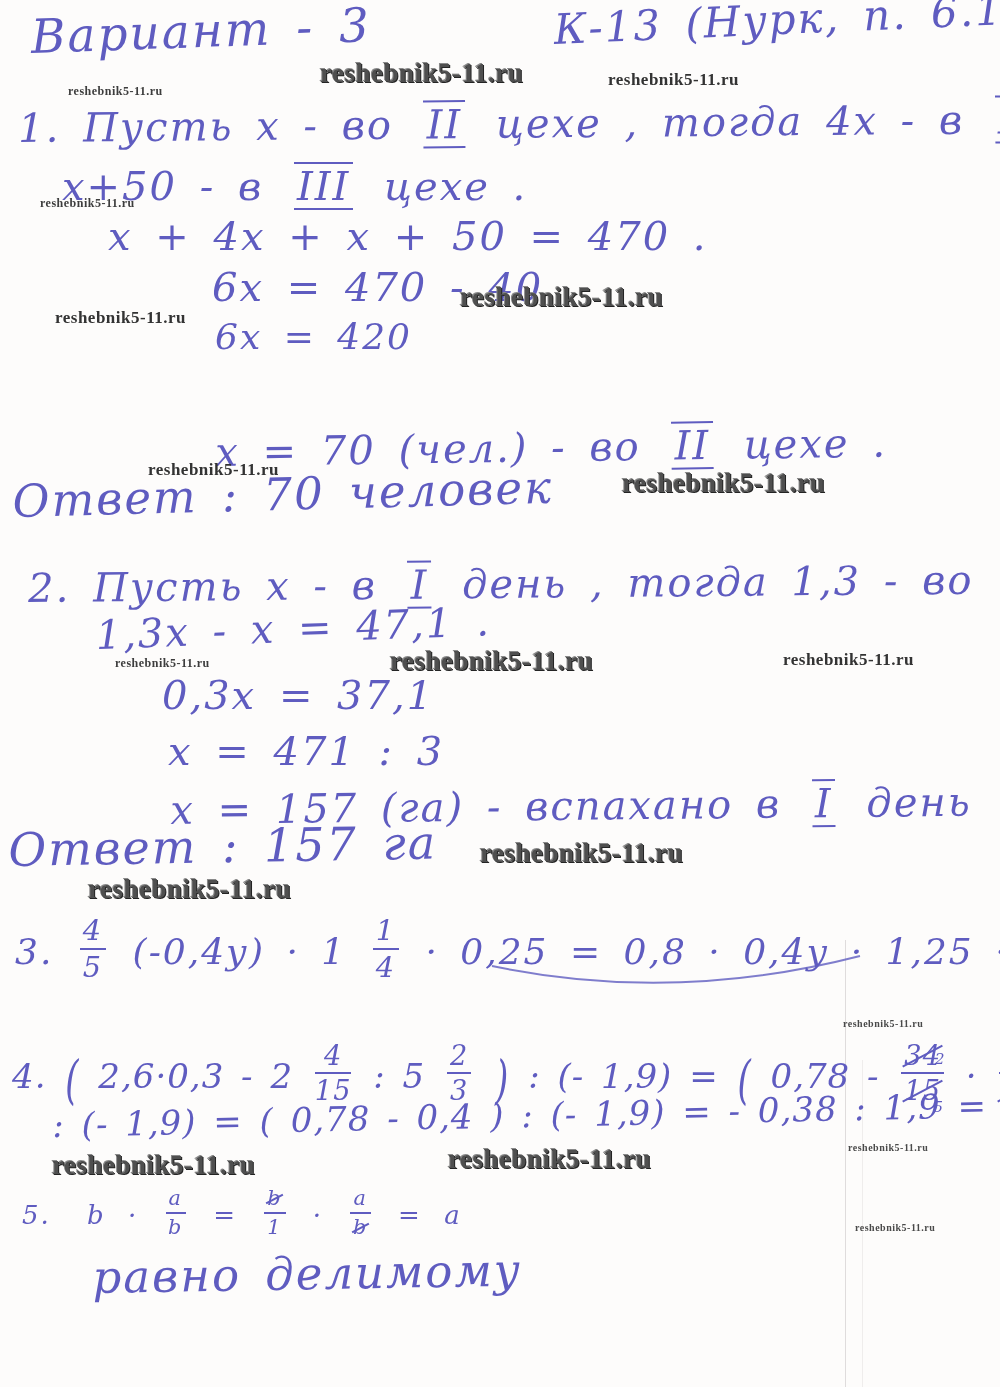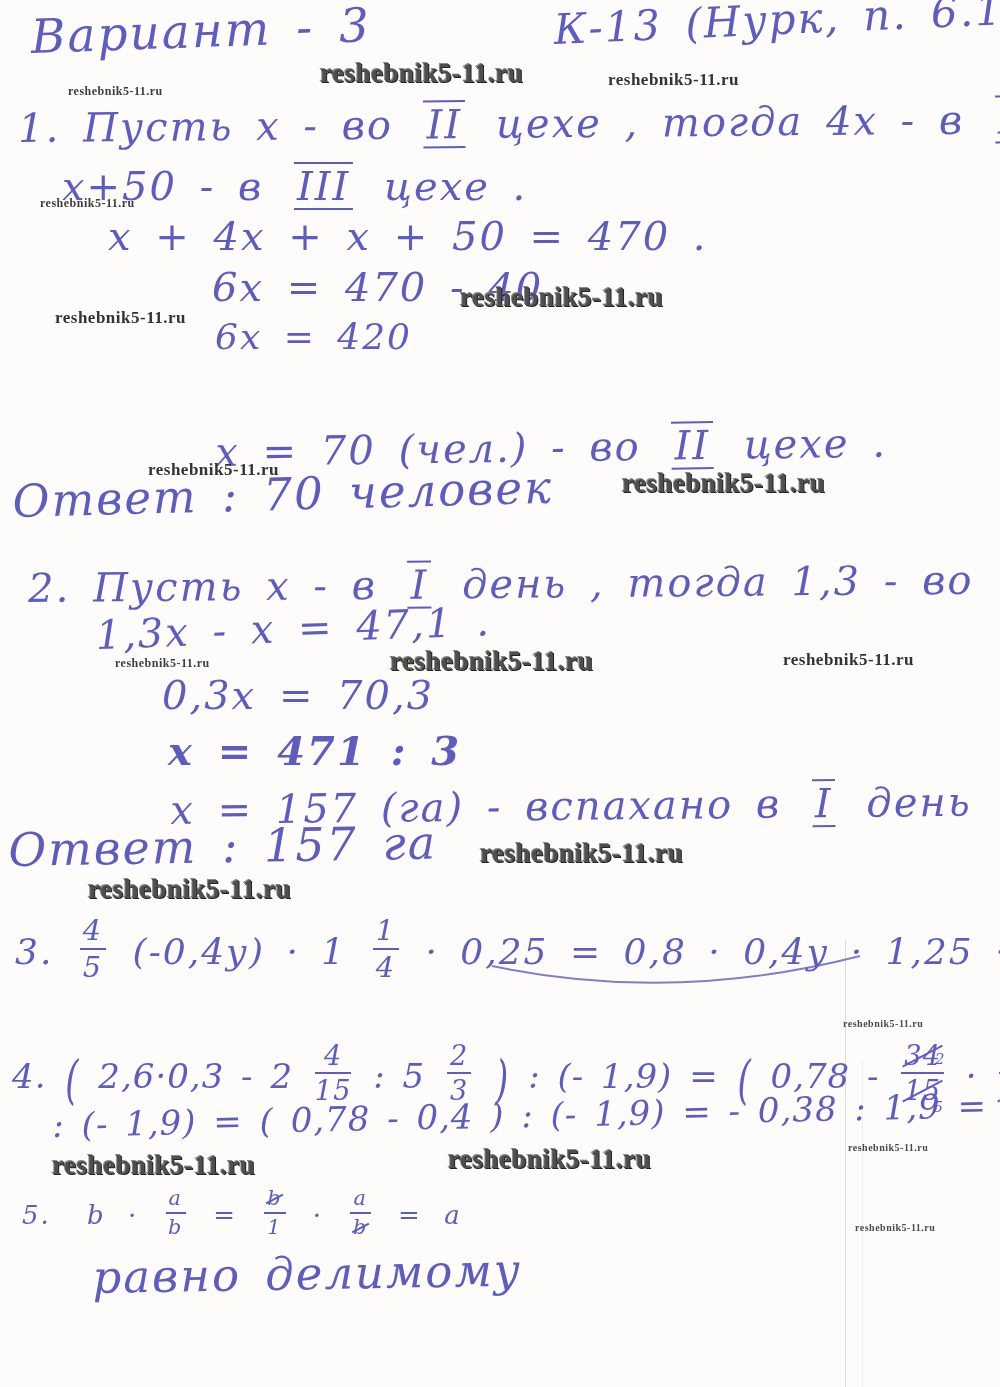--- a/index.html
+++ b/index.html
@@ -111,22 +111,22 @@
     <span>2.  Пусть   х - в</span>
     <span class="rn">I</span>
     <span>день , тогда  1,3 - во</span>
     
     
   </div>
   <div class="hw" style="left:95px;top:614px;font-size:40px;transform:rotate(-2deg);">1,3х - х = 47,1 .</div>
   <div class="wm wm-sm" style="left:115px;top:656px;">reshebnik5-11.ru</div>
   <div class="wm wm-lg" style="left:390px;top:646px;">reshebnik5-11.ru</div>
   <div class="wm wm-md" style="left:783px;top:650px;">reshebnik5-11.ru</div>
-  <div class="hw" style="left:162px;top:674px;font-size:40px;">0,3х = 70,3</div>
-  <div class="hw" style="left:168px;top:730px;font-size:40px;font-weight:bold;">х = 471 : 3</div>
+  <div class="hw" style="left:162px;top:674px;font-size:40px;">0,3х = 37,1</div>
+  <div class="hw" style="left:168px;top:730px;font-size:40px;">х = 471 : 3</div>
   <div class="hw" style="left:170px;top:782px;font-size:40px;transform:rotate(-0.6deg);">
     <span>х = 157 (га) - вспахано в</span>
     <span class="rn">I</span>
     <span>день</span>
   </div>
   <div class="hw" style="left:8px;top:826px;font-size:46px;transform:rotate(-1deg);">Ответ :  157 га</div>
   <div class="wm wm-lg" style="left:480px;top:838px;">reshebnik5-11.ru</div>
   <div class="wm wm-lg" style="left:88px;top:874px;">reshebnik5-11.ru</div>
 
   <div class="hw" style="left:15px;top:916px;font-size:36px;">

